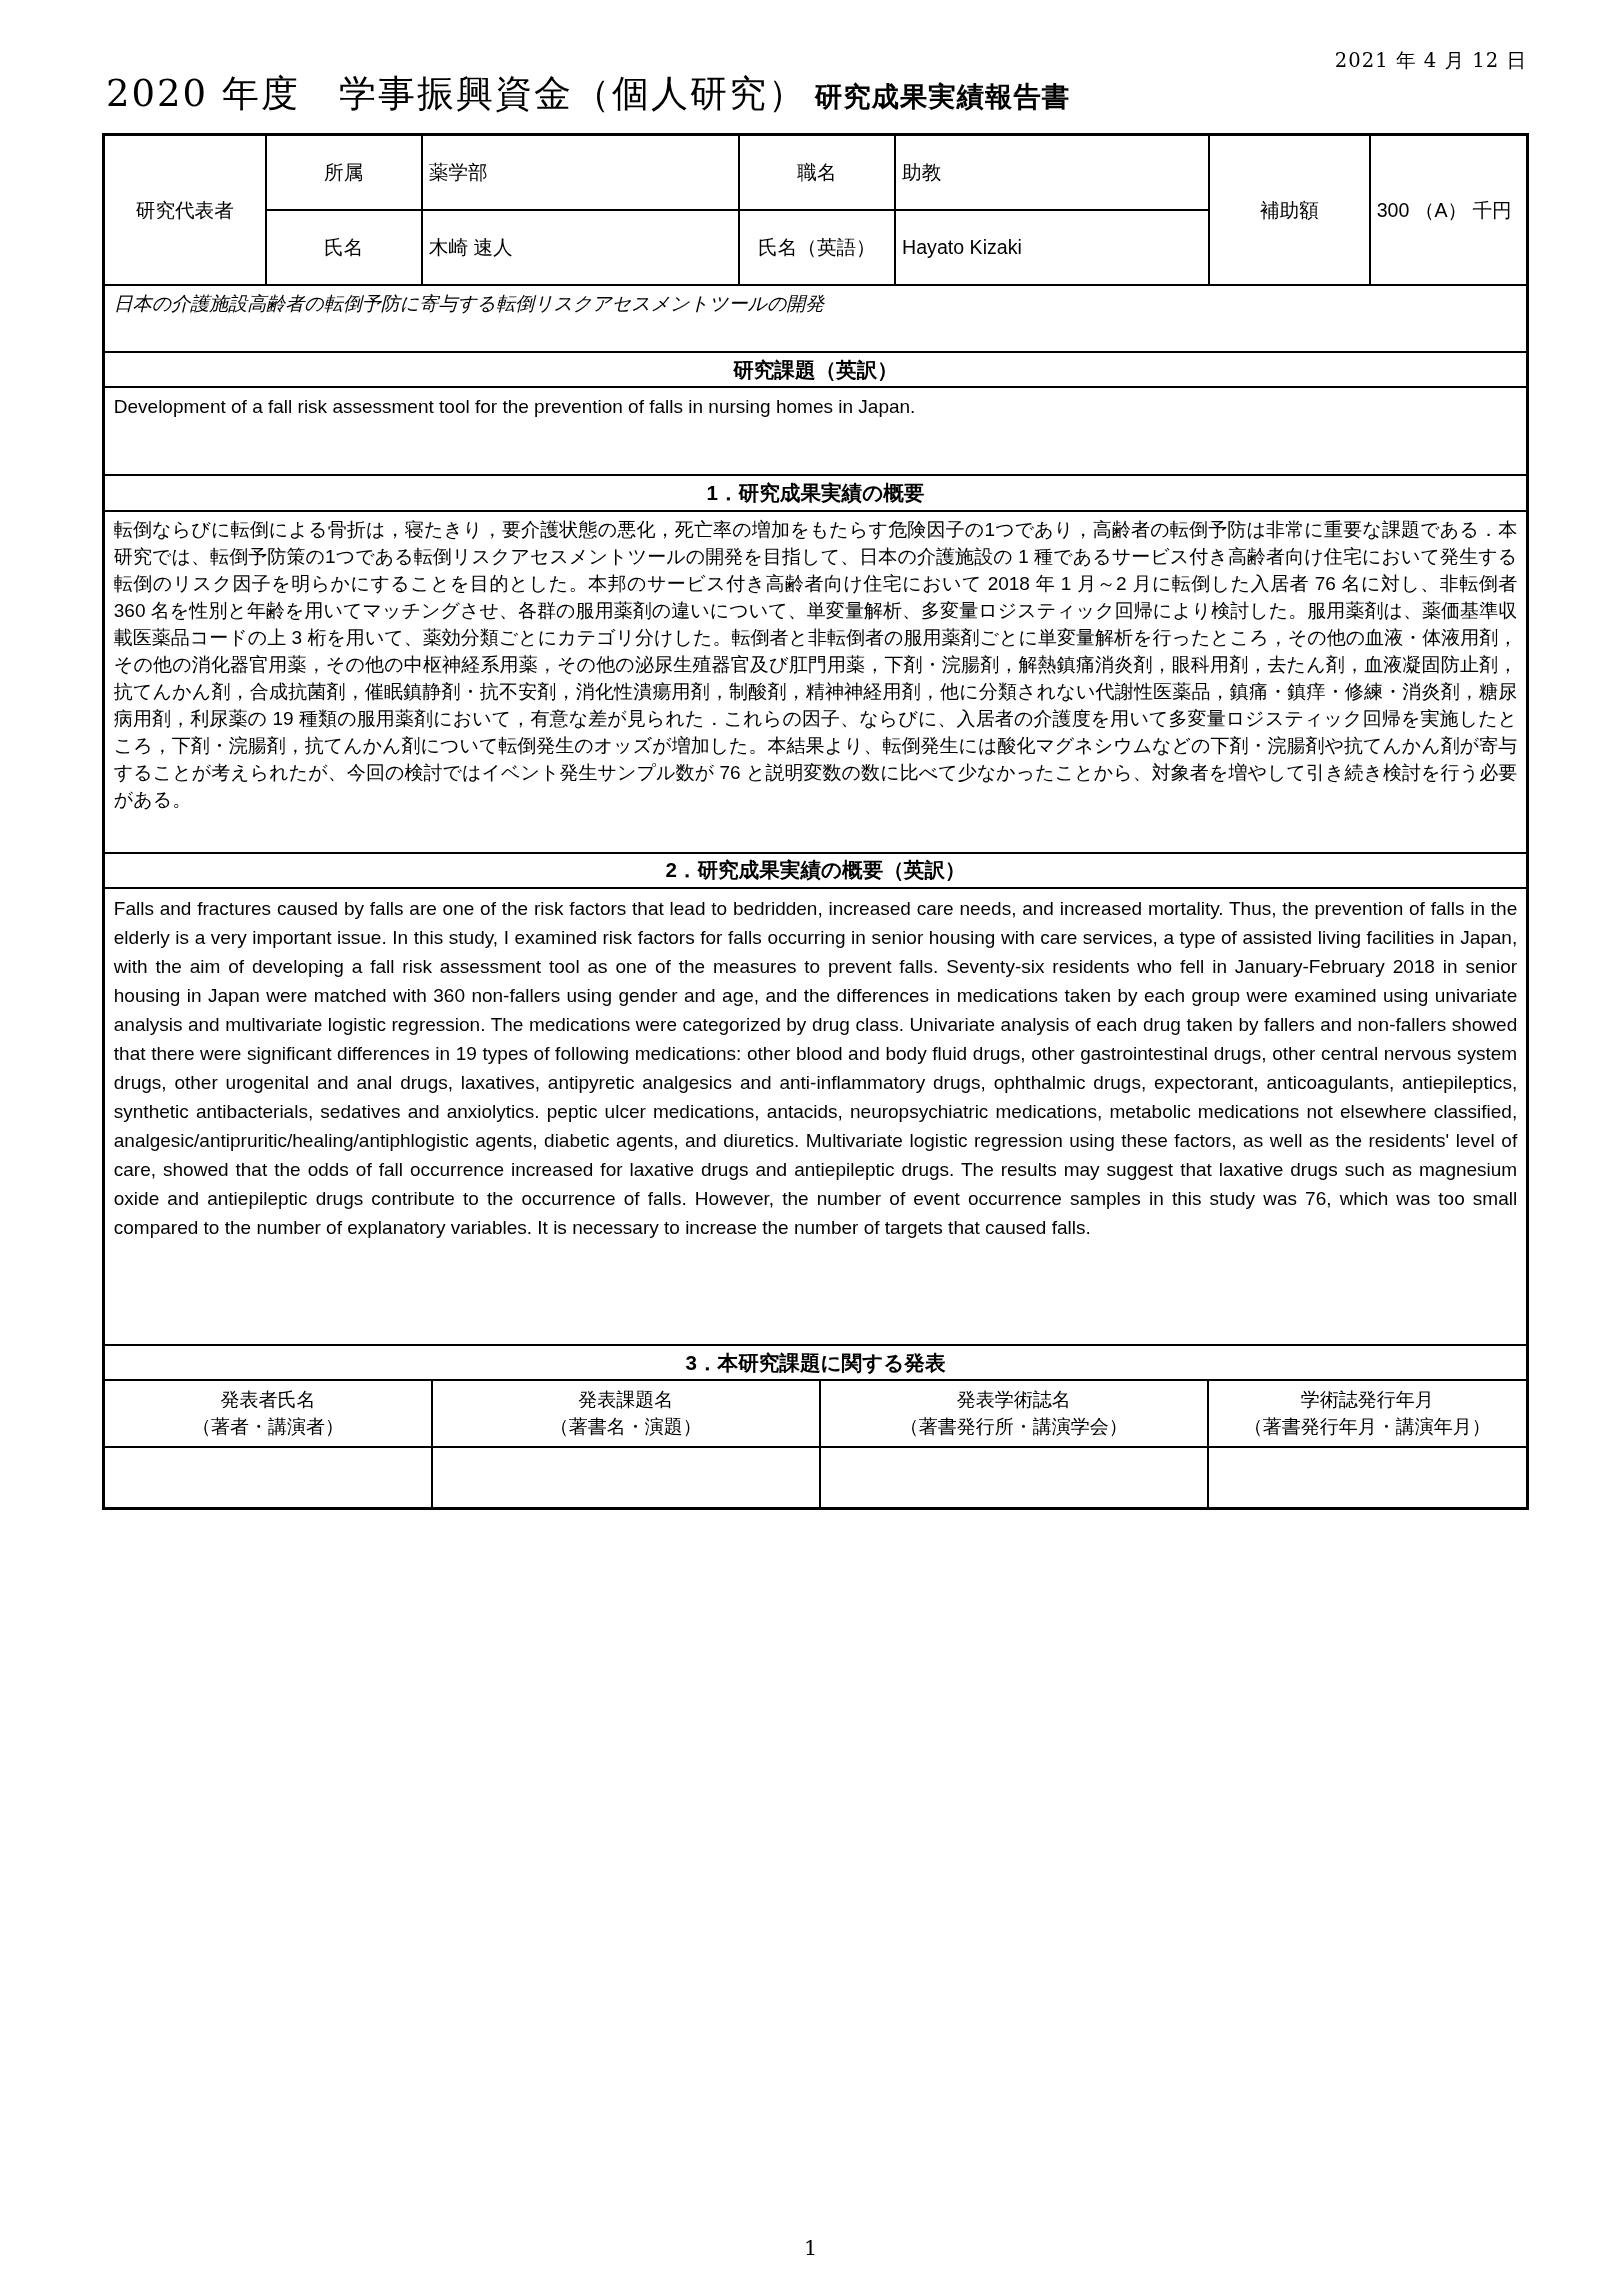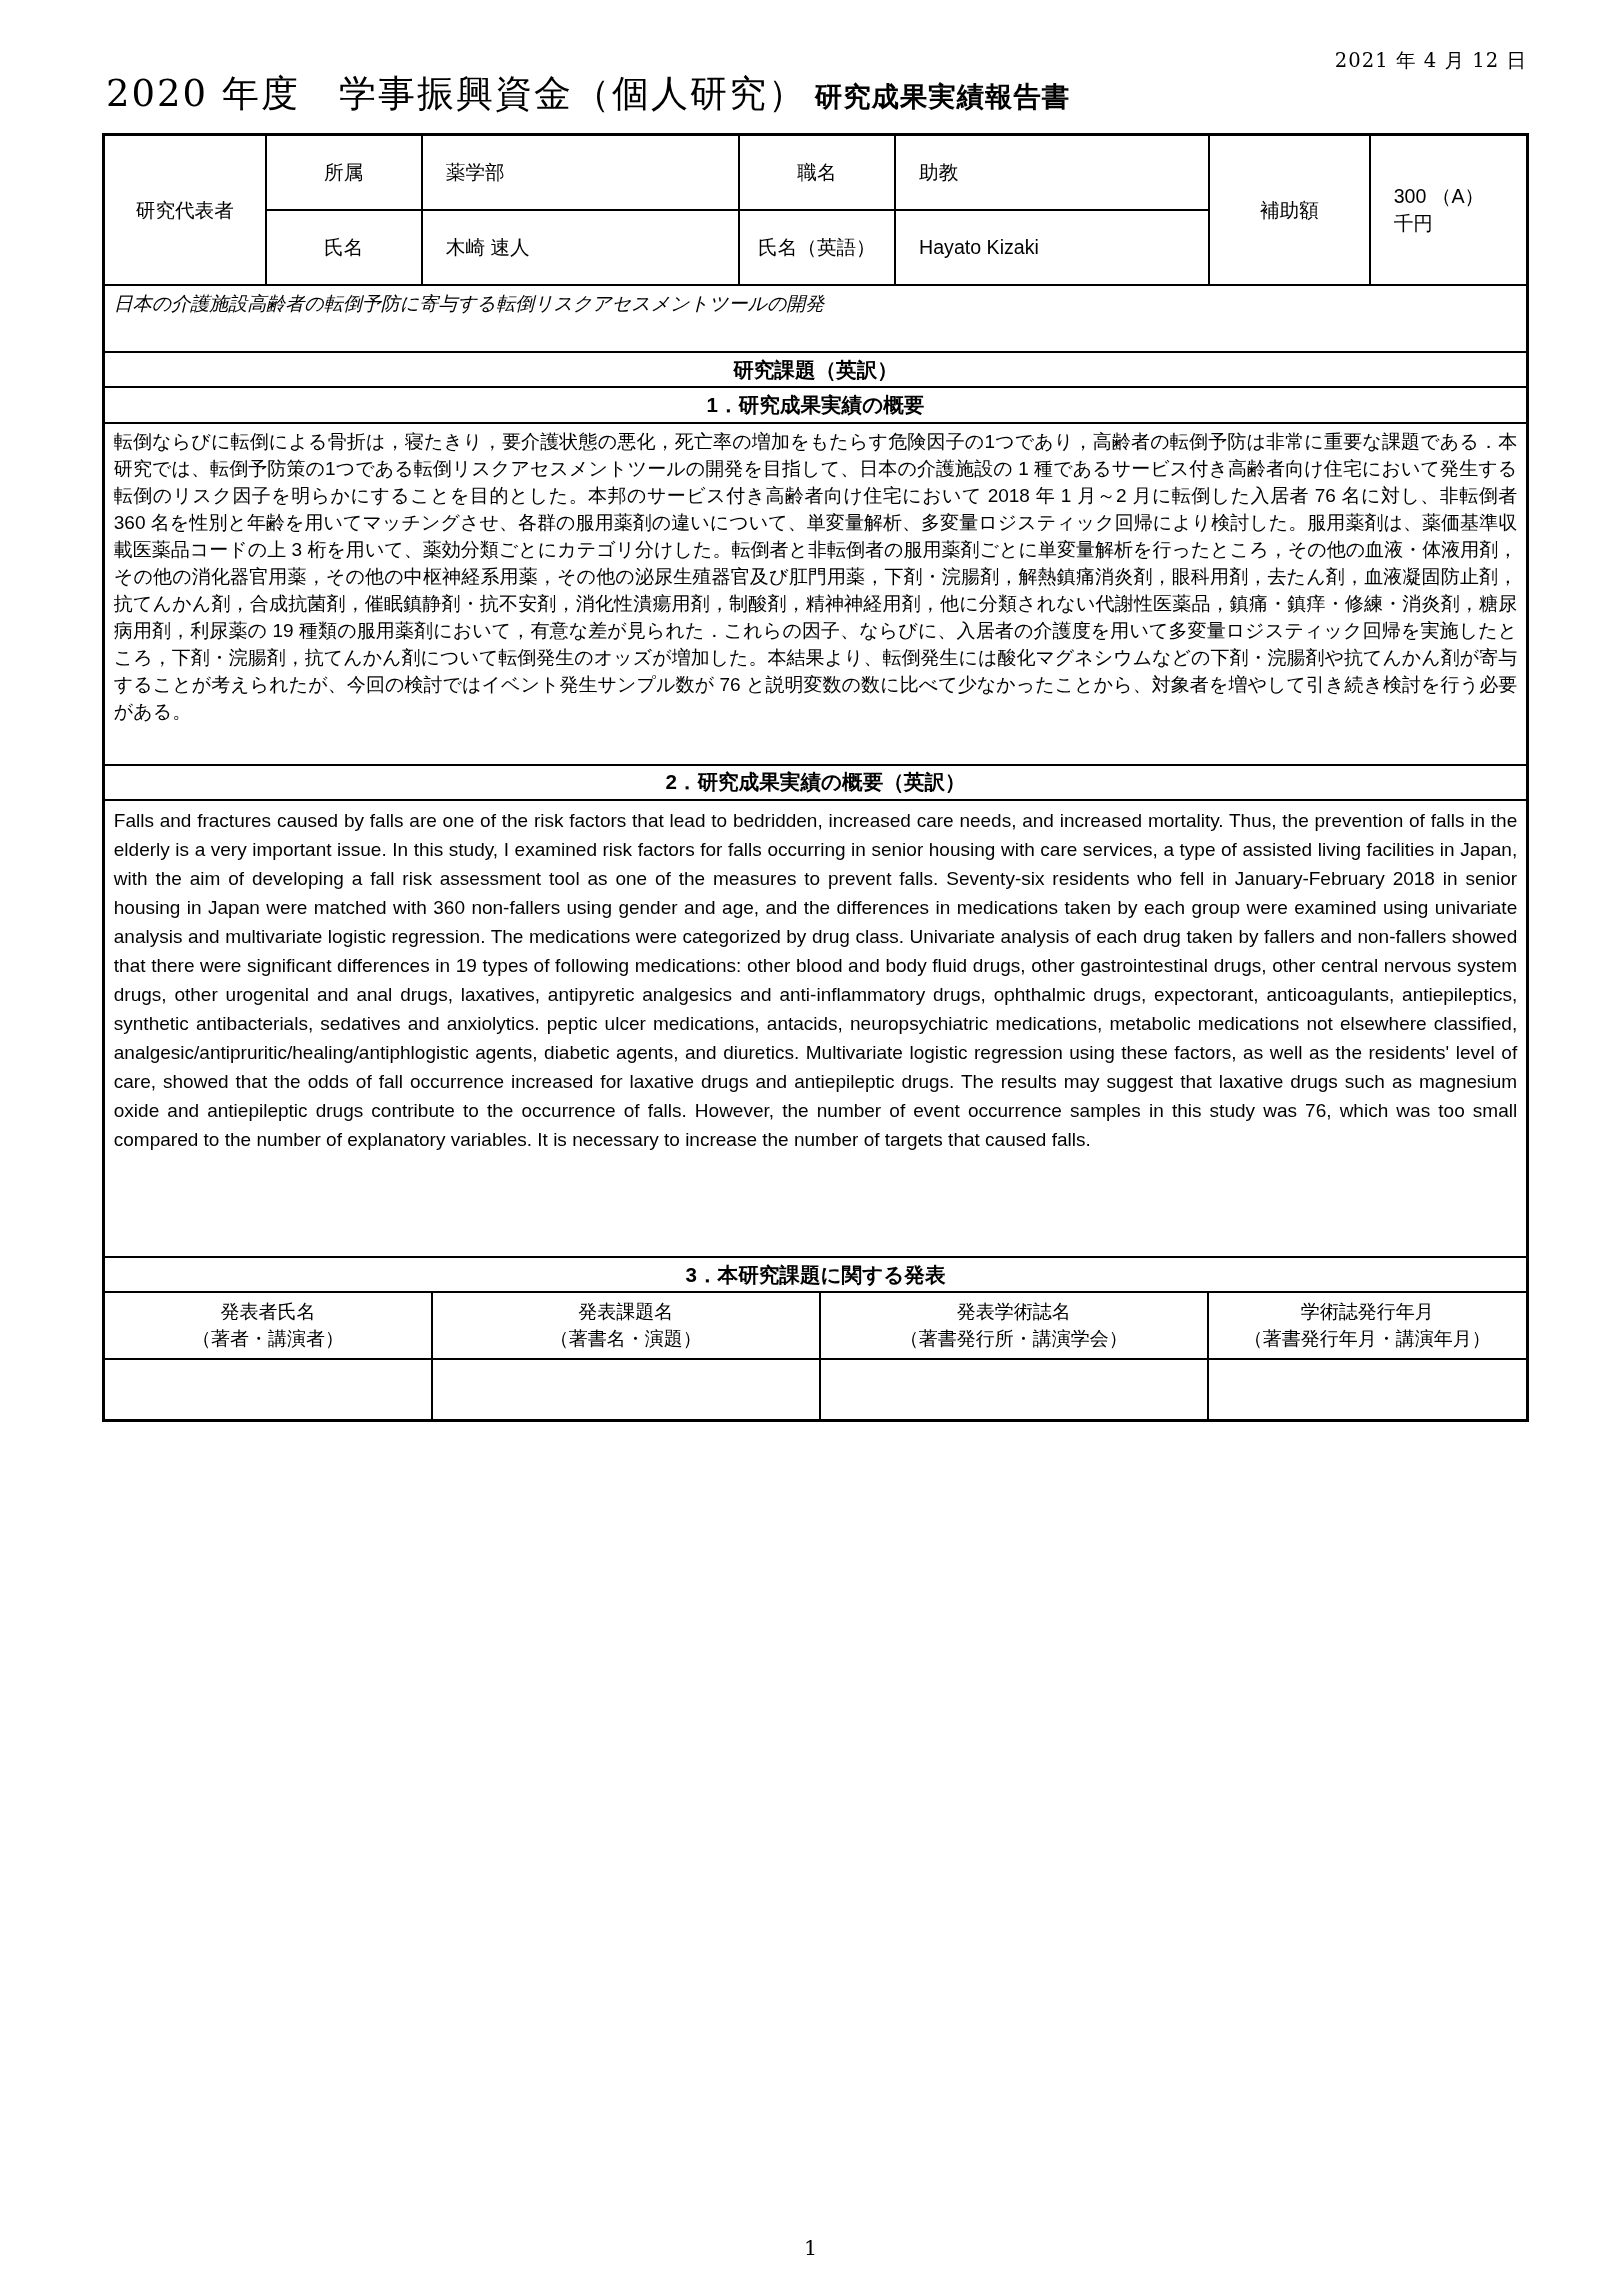--- a/index.html
+++ b/index.html
@@ -25,21 +25,21 @@
     font-size:27.4px;font-weight:bold;margin-left:7.8px;letter-spacing:1px;
   }
   .doc{
     position:absolute;top:133px;left:102px;width:1427px;
     border:3.9px solid #000;box-sizing:border-box;background:#fff;
   }
   table{border-collapse:collapse;table-layout:fixed;width:100%;}
   .info-table{border-bottom:2.9px solid #000;}
   .info-table td{
     border:2px solid #000;font-size:19.6px;height:69px;
-    padding:2px 23px;overflow:hidden;
+    padding:2px 6px;overflow:hidden;
   }
   .info-table td.c{text-align:center;padding:2px 5px;}
   .info-table td.v{text-align:left;}
   .info-table tr:first-child td{border-top:none;}
   .info-table td:first-child{border-left:none;}
   .info-table td:last-child{border-right:none;}
   .sec-h{
     border-bottom:2px solid #000;text-align:center;
     font-size:20.6px;font-weight:bold;padding:3.9px 0;line-height:25.5px;
   }
@@ -103,20 +103,21 @@
         <td class="v">木崎 速人</td>
         <td class="c">氏名（英語）</td>
         <td class="v">Hayato Kizaki</td>
       </tr>
     </tbody>
   </table>
 
   <div class="sec-b ja-title-body">日本の介護施設高齢者の転倒予防に寄与する転倒リスクアセスメントツールの開発</div>
 
   <div class="sec-h">研究課題（英訳）</div>
+  <div class="sec-b en-title-body">Development of a fall risk assessment tool for the prevention of falls in nursing homes in Japan.</div>
 
   <div class="sec-h">1．研究成果実績の概要</div>
   <div class="sec-b summary-ja-body">転倒ならびに転倒による骨折は，寝たきり，要介護状態の悪化，死亡率の増加をもたらす危険因子の1つであり，高齢者の転倒予防は非常に重要な課題である．本研究では、転倒予防策の1つである転倒リスクアセスメントツールの開発を目指して、日本の介護施設の 1 種であるサービス付き高齢者向け住宅において発生する転倒のリスク因子を明らかにすることを目的とした。本邦のサービス付き高齢者向け住宅において 2018 年 1 月～2 月に転倒した入居者 76 名に対し、非転倒者 360 名を性別と年齢を用いてマッチングさせ、各群の服用薬剤の違いについて、単変量解析、多変量ロジスティック回帰により検討した。服用薬剤は、薬価基準収載医薬品コードの上 3 桁を用いて、薬効分類ごとにカテゴリ分けした。転倒者と非転倒者の服用薬剤ごとに単変量解析を行ったところ，その他の血液・体液用剤，その他の消化器官用薬，その他の中枢神経系用薬，その他の泌尿生殖器官及び肛門用薬，下剤・浣腸剤，解熱鎮痛消炎剤，眼科用剤，去たん剤，血液凝固防止剤，抗てんかん剤，合成抗菌剤，催眠鎮静剤・抗不安剤，消化性潰瘍用剤，制酸剤，精神神経用剤，他に分類されない代謝性医薬品，鎮痛・鎮痒・修練・消炎剤，糖尿病用剤，利尿薬の 19 種類の服用薬剤において，有意な差が見られた．これらの因子、ならびに、入居者の介護度を用いて多変量ロジスティック回帰を実施したところ，下剤・浣腸剤，抗てんかん剤について転倒発生のオッズが増加した。本結果より、転倒発生には酸化マグネシウムなどの下剤・浣腸剤や抗てんかん剤が寄与することが考えられたが、今回の検討ではイベント発生サンプル数が 76 と説明変数の数に比べて少なかったことから、対象者を増やして引き続き検討を行う必要がある。</div>
 
   <div class="sec-h">2．研究成果実績の概要（英訳）</div>
   <div class="sec-b summary-en-body">Falls and fractures caused by falls are one of the risk factors that lead to bedridden, increased care needs, and increased mortality. Thus, the prevention of falls in the elderly is a very important issue. In this study, I examined risk factors for falls occurring in senior housing with care services, a type of assisted living facilities in Japan, with the aim of developing a fall risk assessment tool as one of the measures to prevent falls. Seventy-six residents who fell in January-February 2018 in senior housing in Japan were matched with 360 non-fallers using gender and age, and the differences in medications taken by each group were examined using univariate analysis and multivariate logistic regression. The medications were categorized by drug class. Univariate analysis of each drug taken by fallers and non-fallers showed that there were significant differences in 19 types of following medications: other blood and body fluid drugs, other gastrointestinal drugs, other central nervous system drugs, other urogenital and anal drugs, laxatives, antipyretic analgesics and anti-inflammatory drugs, ophthalmic drugs, expectorant, anticoagulants, antiepileptics, synthetic antibacterials, sedatives and anxiolytics. peptic ulcer medications, antacids, neuropsychiatric medications, metabolic medications not elsewhere classified, analgesic/antipruritic/healing/antiphlogistic agents, diabetic agents, and diuretics. Multivariate logistic regression using these factors, as well as the residents' level of care, showed that the odds of fall occurrence increased for laxative drugs and antiepileptic drugs. The results may suggest that laxative drugs such as magnesium oxide and antiepileptic drugs contribute to the occurrence of falls. However, the number of event occurrence samples in this study was 76, which was too small compared to the number of explanatory variables. It is necessary to increase the number of targets that caused falls.</div>
 
   <div class="sec-h">3．本研究課題に関する発表</div>
   <table class="pres-table">
     <colgroup>

